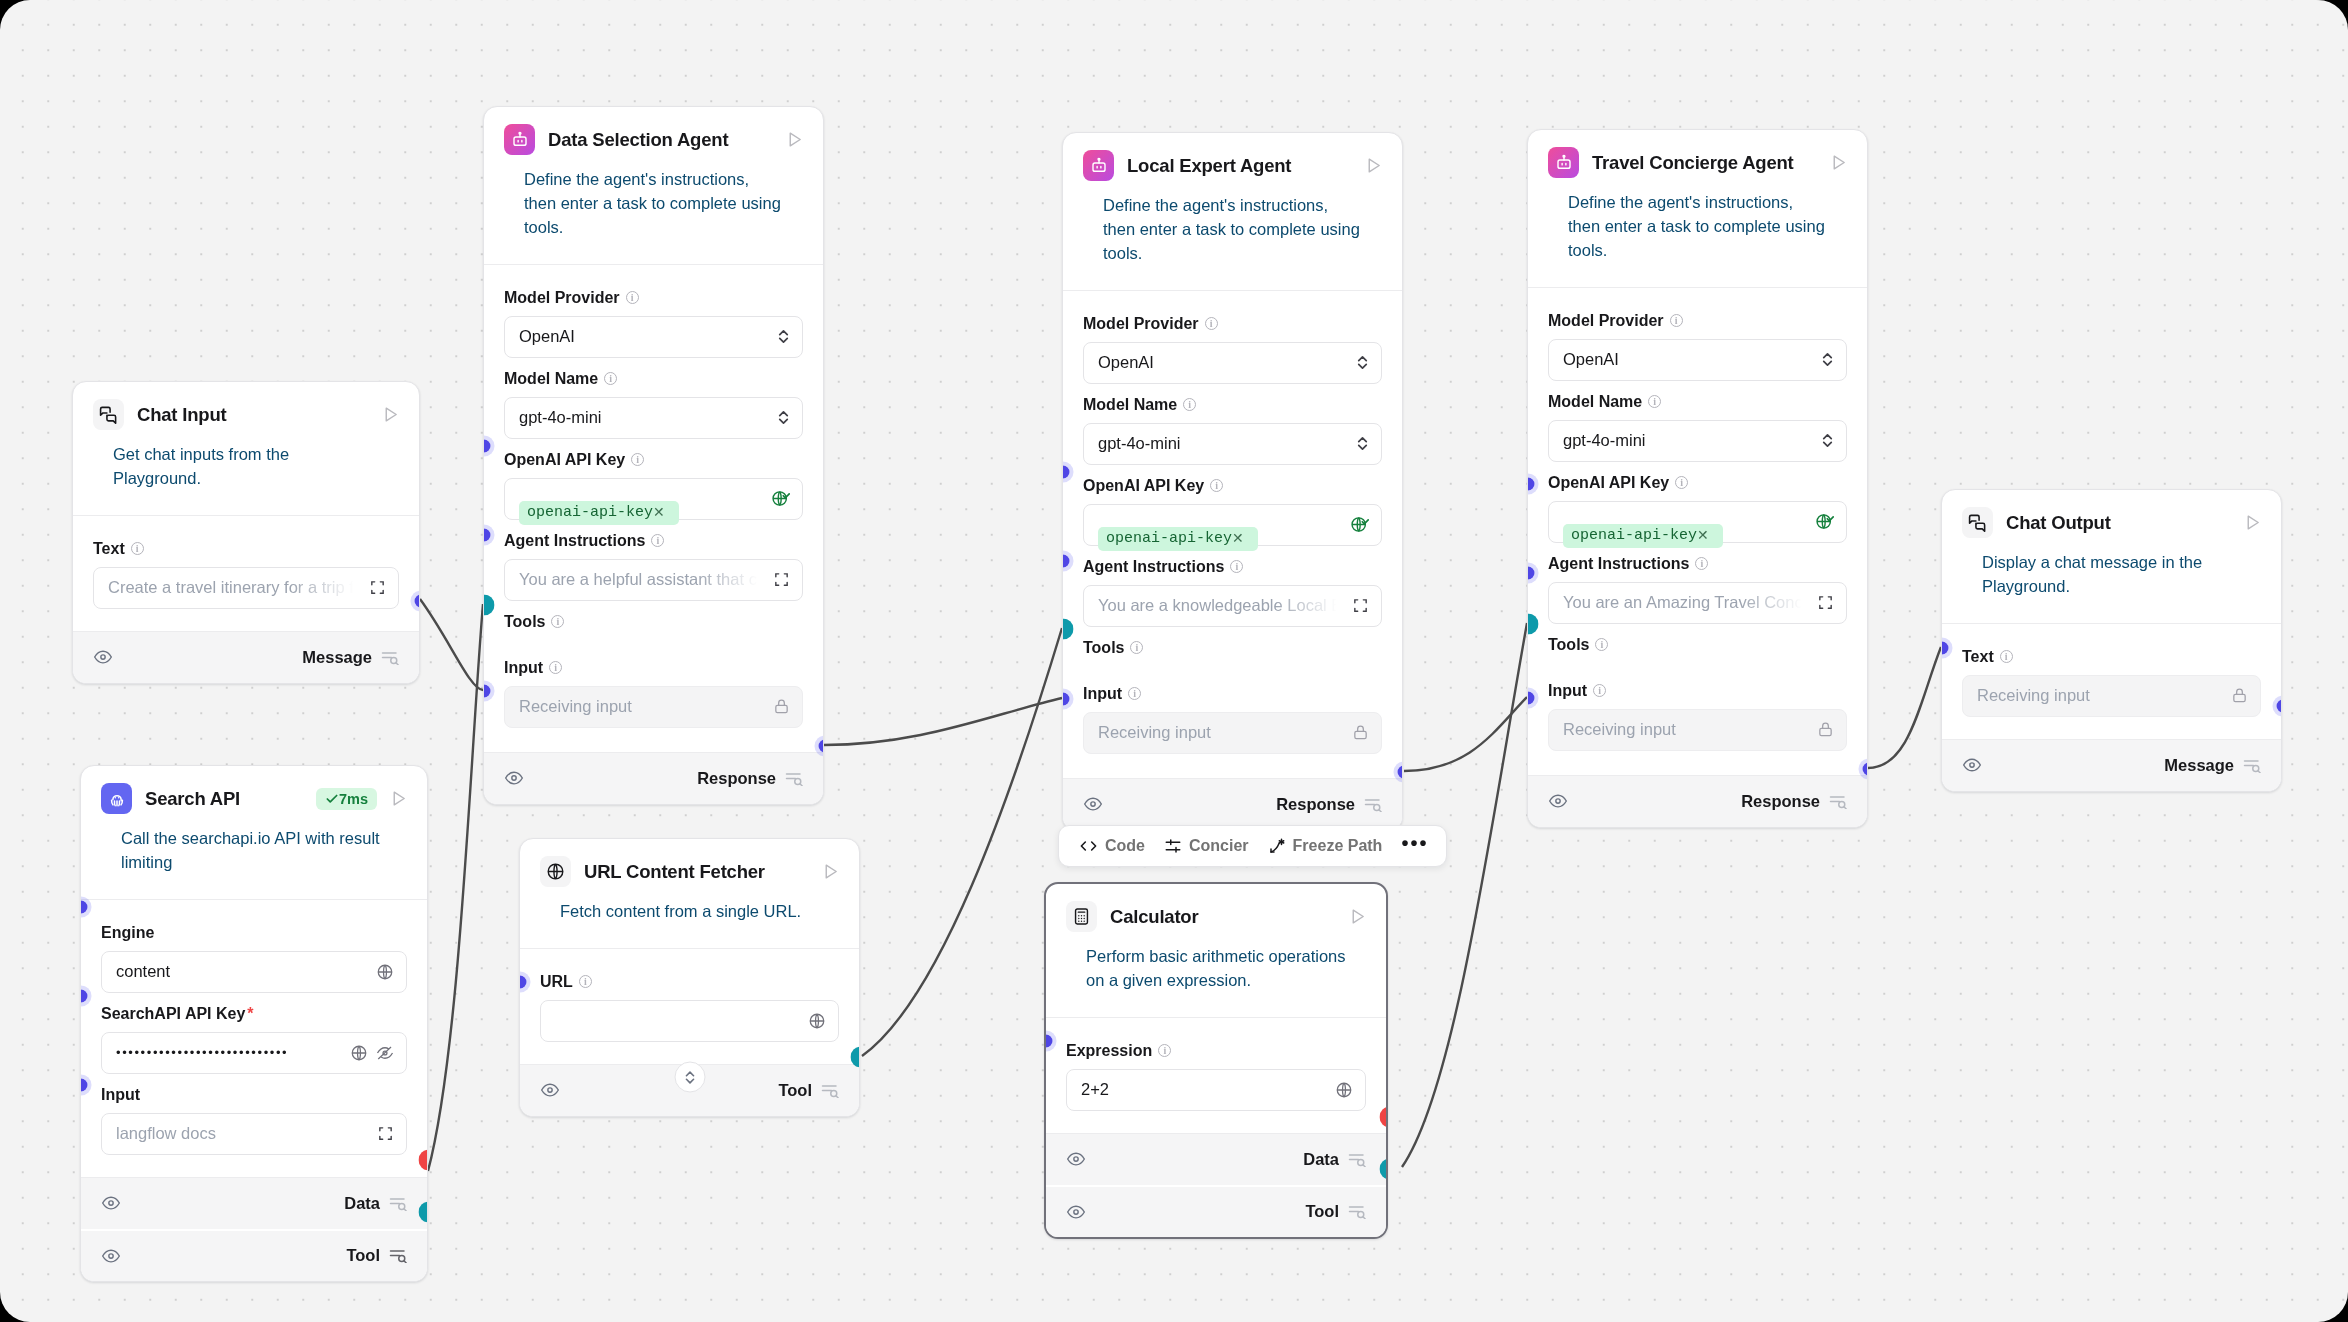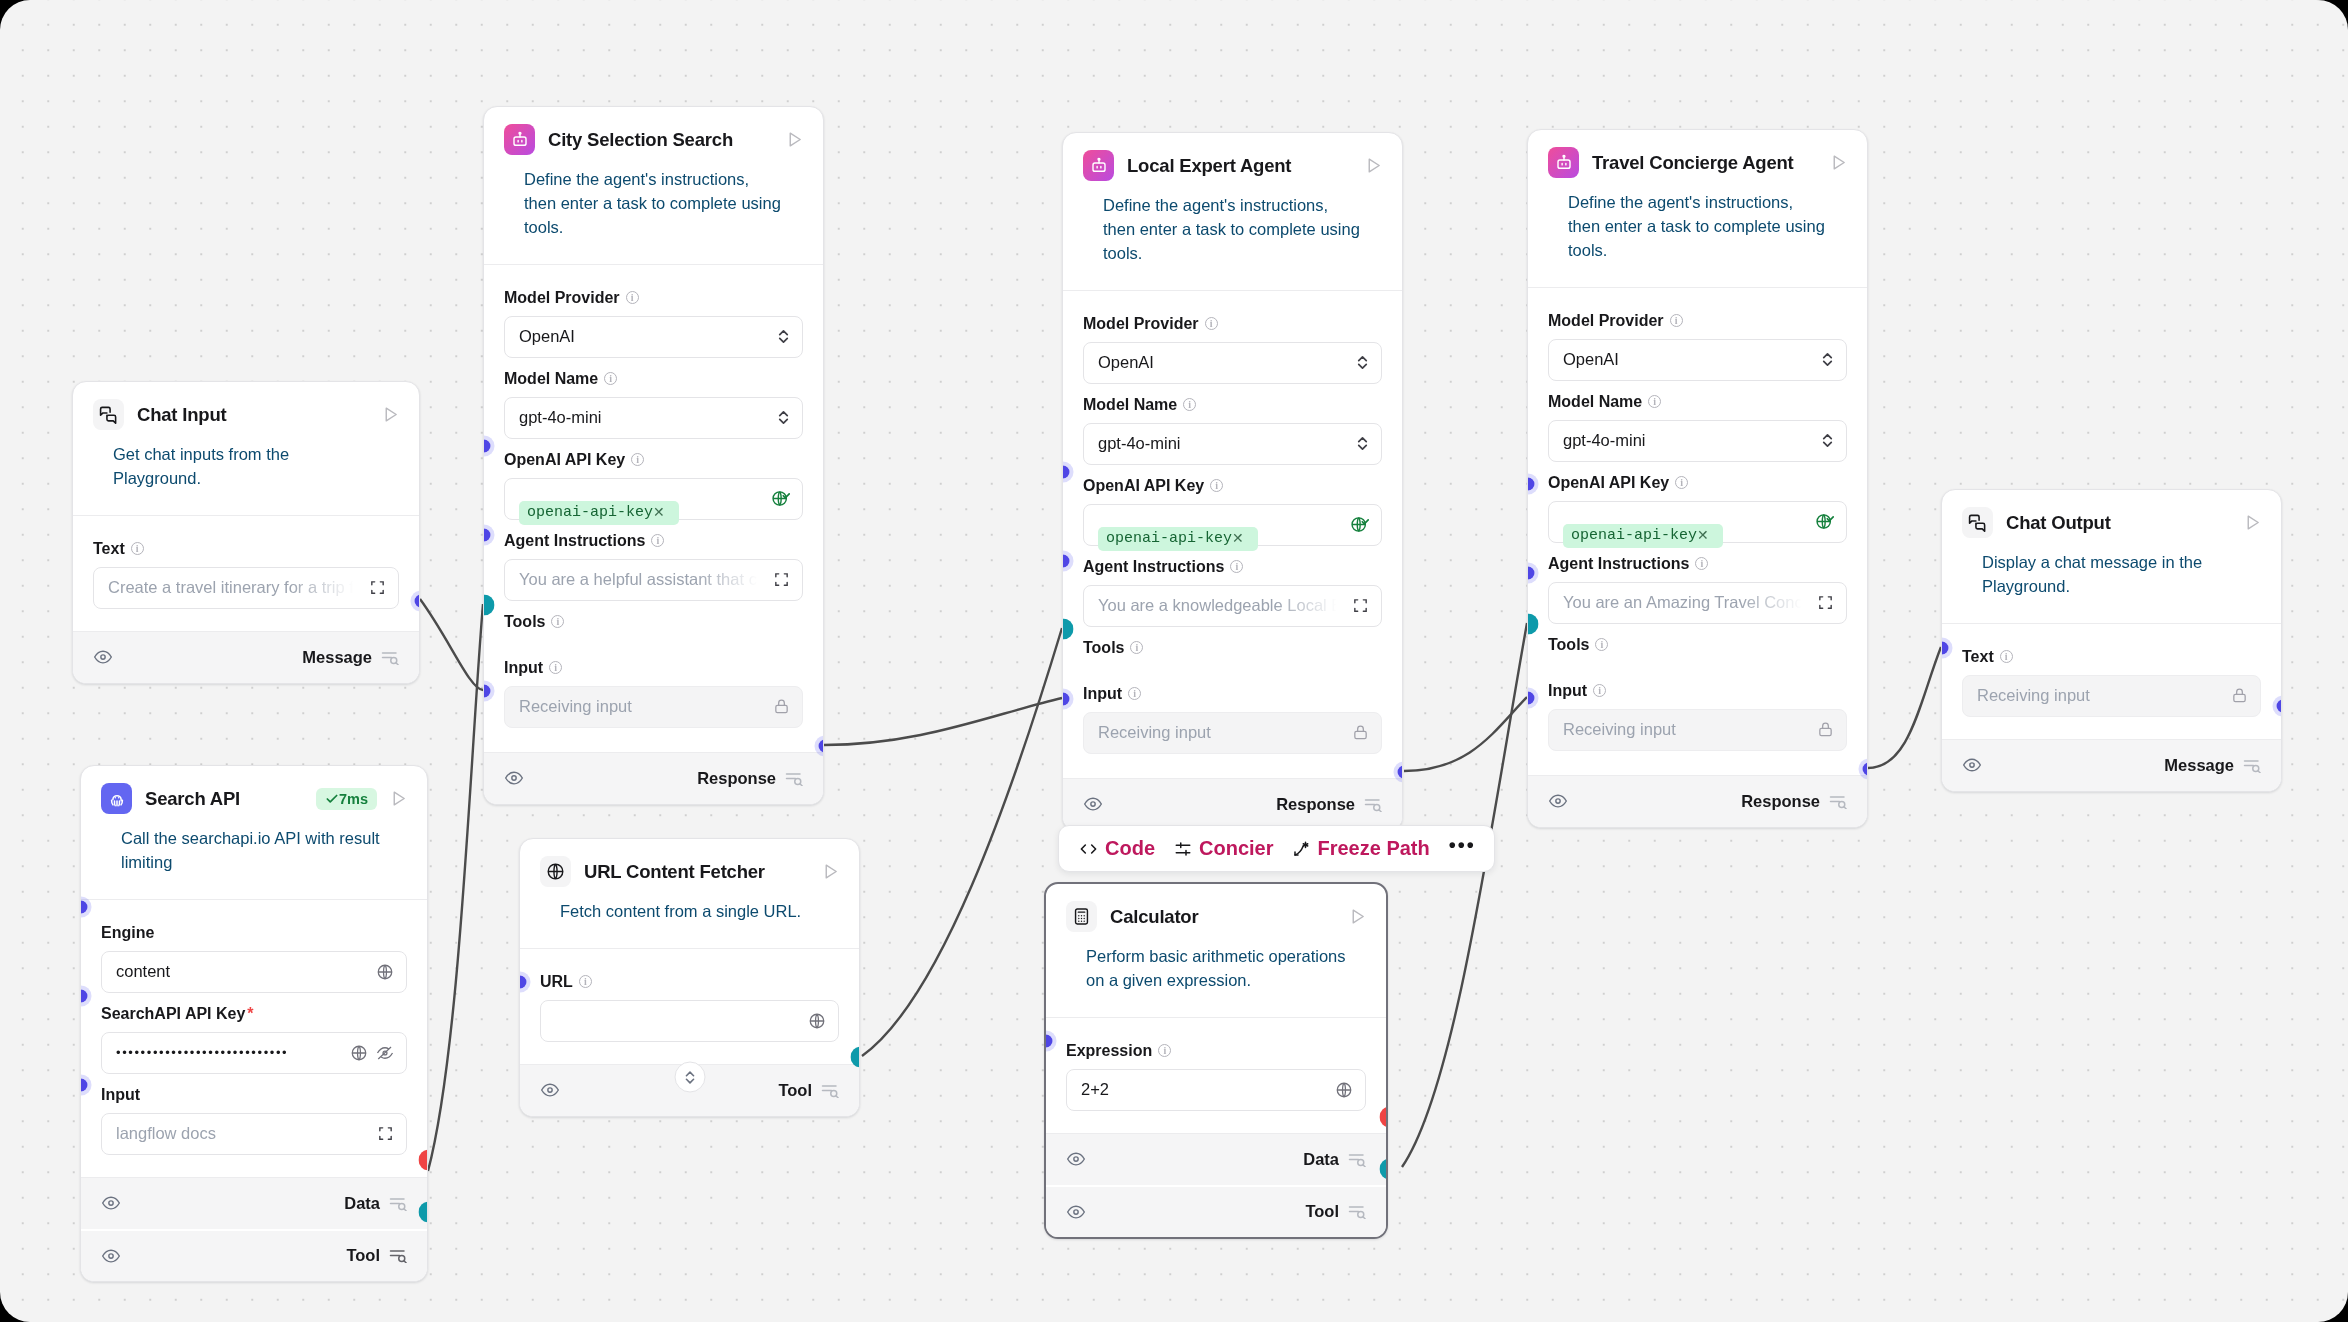--- a/index.html
+++ b/index.html
@@ -110,21 +110,21 @@
   .port.teal { background:#0e9aab; border-color: rgba(14,154,171,.20); }
   .port.red  { background:#ef4444; border-color: rgba(239,68,68,.20); }
 
   
   .toolbar {
     position:absolute; display:flex; align-items:center; gap:7px;
     background:#fff; border:1px solid #e4e4e7; border-radius:11px;
     padding: 9px 14px; box-shadow:0 2px 6px rgba(16,24,40,.08);
   }
   .tb-item { display:flex; align-items:center; gap:7px; padding: 2px 6px; }
-  .tb-item .lbl { font-size:20px; font-weight:700; color:#be185d; white-space:nowrap; }
+  .tb-item .lbl { font-size:16px; font-weight:700; color:#737373; white-space:nowrap; }
   .tb-dots { font-size:20px; font-weight:700; color:#18181b; letter-spacing:2px; line-height:10px; padding:0 4px 7px 6px;}
 
   .collapse-handle{
     position:absolute; width:31px; height:31px; border-radius:50%;
     background:#fff; border:1px solid #e4e4e7; display:flex;
     align-items:center; justify-content:center;
     transform: translate(-50%,-50%);
   }
   svg { display:block; }
 </style>
@@ -321,21 +321,21 @@
     <div class="node-head">
       <div class="head-row">
         <span class="node-icon gradient">
           <svg width="18" height="18" viewBox="0 0 24 24" fill="none" stroke="#fff" stroke-width="1.9" stroke-linecap="round" stroke-linejoin="round">
               <rect x="4" y="8" width="16" height="11" rx="2.5"></rect>
               <path d="M12 4v4"></path>
               <circle cx="12" cy="3" r="1.2"></circle>
               <path d="M9.5 12.5v2M14.5 12.5v2"></path>
             </svg>
         </span>
-        <span class="node-title">City Selection Search</span>
+        <span class="node-title">Data Selection Agent</span>
         <span class="play">
           <svg width="17" height="17" viewBox="0 0 24 24" fill="none" stroke="#8b8b93" stroke-width="2" stroke-linejoin="round">
               <polygon points="6 3 20 12 6 21 6 3"></polygon>
             </svg>
         </span>
       </div>
       <div class="node-desc">Define the agent's instructions, then enter a task to complete using tools.</div>
     </div>
     <div class="divider"></div>
     <div class="node-body">

